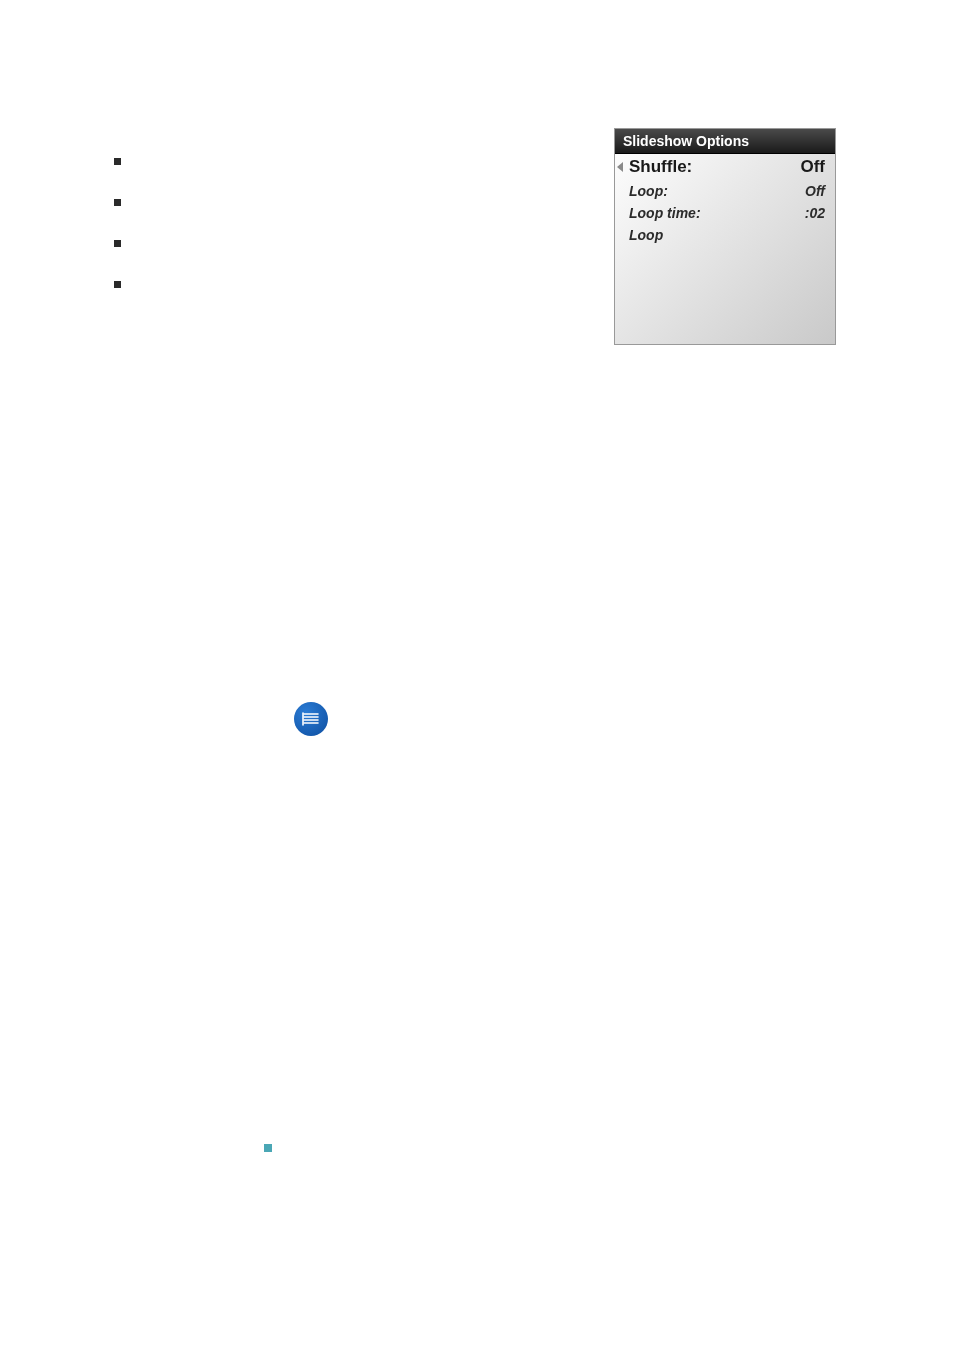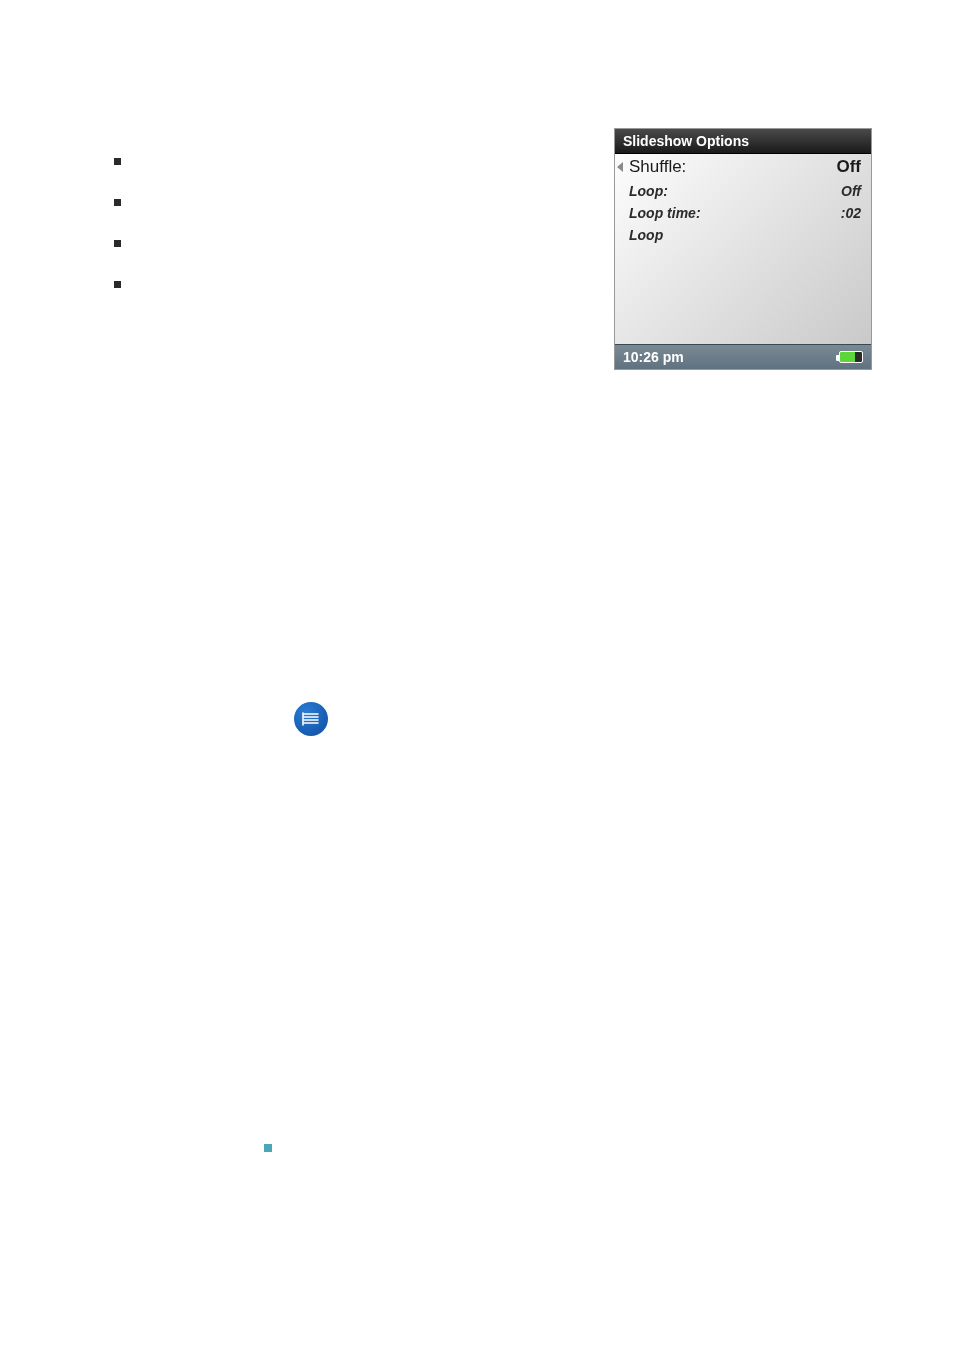--- a/index.html
+++ b/index.html
@@ -29,21 +29,21 @@
     margin-bottom: 34px;
   }
   .bullets li:nth-child(1){ margin-bottom: 34px; }
   .bullets li:nth-child(2){ margin-bottom: 34px; }
   .bullets li:nth-child(3){ margin-bottom: 34px; }
   
   .device {
     position: absolute;
     left: 614px;
     top: 128px;
-    width: 258px;
+    width: 222px;
     border: 1px solid #999;
     background: #a3a3a3;
     font-size: 0;
   }
   .device-header {
     background: linear-gradient(to bottom, #4a4a4a 0%, #1a1a1a 100%);
     color: #ffffff;
     font-size: 14px;
     font-weight: bold;
     padding: 4px 8px;
@@ -71,21 +71,21 @@
   .menu-row.selected .sel-arrow {
     position: absolute;
     left: 2px;
     top: 50%;
     transform: translateY(-50%);
     width: 0; height: 0;
     border-right: 6px solid #8a8a8a;
     border-top: 5px solid transparent;
     border-bottom: 5px solid transparent;
   }
-  .menu-label { font-weight: normal; }
+  .menu-label { font-weight: bold; }
   .menu-value { font-weight: inherit; }
   .menu-row:not(.selected) .menu-label,
   .menu-row:not(.selected) .menu-value {
     font-weight: bold;
     font-size: 14px;
     color: #333;
   }
   .menu-row:not(.selected) { font-weight: normal; font-style: italic; }
   .menu-row:nth-child(2) .menu-label,
   .menu-row:nth-child(2) .menu-value,
@@ -176,24 +176,20 @@
       </div>
       <div class="menu-row">
         <span class="menu-label">Loop time:</span>
         <span class="menu-value">:02</span>
       </div>
       <div class="menu-row">
         <span class="menu-label">Loop</span>
         <span class="menu-value"></span>
       </div>
     </div>
-    <div class="device-footer">
-      <span>10:26 pm</span>
-      <span class="battery"></span>
-    </div>
   </div>
 
   <div class="note-icon">
     <svg viewBox="0 0 18 14">
       <path d="M2 2 h14 M2 5 h14 M2 8 h14 M2 11 h14" stroke="#fff" stroke-width="1.6" fill="none" stroke-linecap="round"></path>
       <path d="M1 1 v12" stroke="#fff" stroke-width="1.6" fill="none" stroke-linecap="round"></path>
     </svg>
   </div>
 
   <div class="small-sq"></div>

